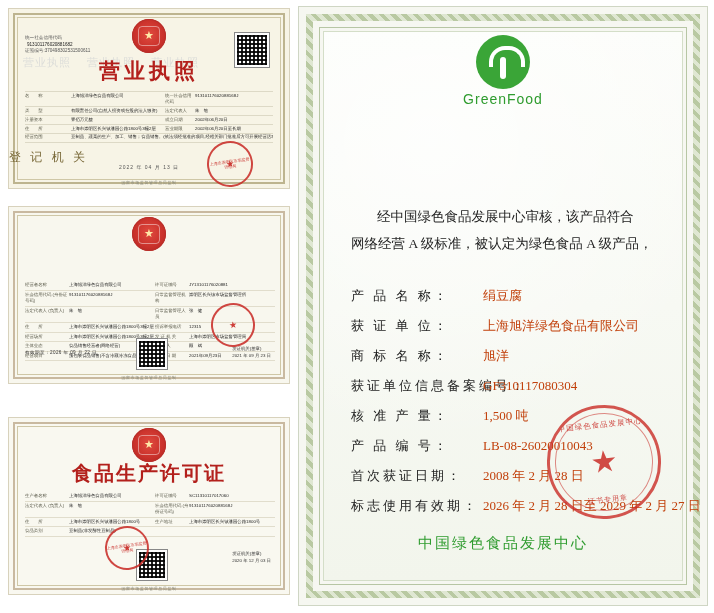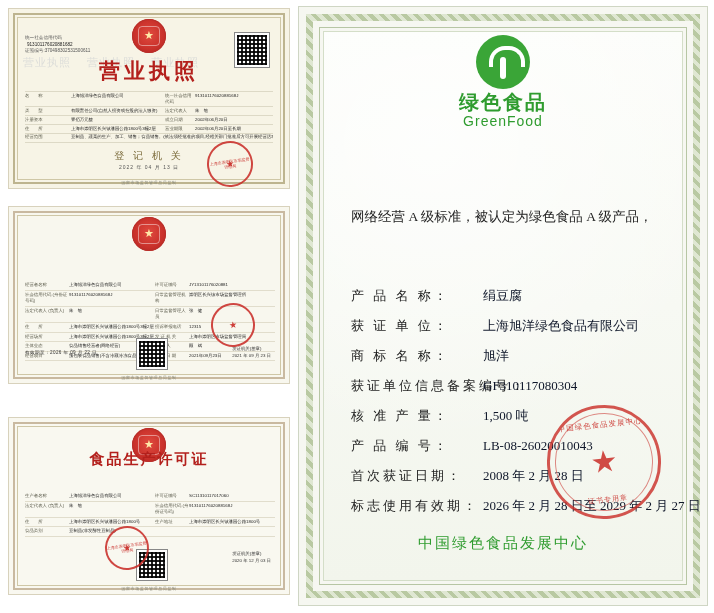--- a/index.html
+++ b/index.html
@@ -81,21 +81,21 @@
   .title-red {
     position: absolute;
     left: 0; right: 0;
     text-align: center;
     color: #b3201c;
     font-weight: bold;
     letter-spacing: 4px;
   }
   .cert-a .title-red { top: 48px; font-size: 21px; }
   .cert-b .title-red { top: 50px; font-size: 15px; letter-spacing: 2px; }
-  .cert-c .title-red { top: 32px; font-size: 15px; letter-spacing: 2px; }
+  .cert-c .title-red { top: 42px; font-size: 20px; letter-spacing: 2px; }
 
   .watermark-band {
     position: absolute;
     left: 14px; right: 0;
     top: 46px;
     height: 96px;
     color: rgba(160,170,190,0.30);
     font-size: 11px;
     letter-spacing: 1px;
     pointer-events: none;
@@ -138,23 +138,22 @@
   .info-table .r { display: flex; border-top: 1px solid #ddd9c6; padding: 0.6px 0; }
   .info-table .r:last-child { border-bottom: 1px solid #ddd9c6; }
   .info-table .c-k { width: 46px; color: #5a5a4a; flex: none; }
   .info-table .c-v { flex: 1; color: #1f1f1f; overflow: hidden; white-space: nowrap; }
   .info-table .c-k2 { width: 30px; color: #5a5a4a; flex: none; }
   .info-table .c-v2 { width: 78px; color: #1f1f1f; flex: none; overflow: hidden; white-space: nowrap; }
 
   .reg-auth {
     position: absolute;
     left: 0; right: 0;
-    text-align: center;
     color: #7a6a3a;
-    font-size: 10px;
+    font-size: 12px;
     letter-spacing: 3px;
   }
   .cert-a .reg-auth { top: 140px; }
   .reg-date {
     position: absolute;
     left: 0; right: 0;
     text-align: center;
     color: #555;
     font-size: 5px;
     letter-spacing: 1px;
@@ -340,21 +339,21 @@
     display: flex;
     align-items: baseline;
     margin-bottom: 17px;
   }
   .g-label {
     width: 132px;
     flex: none;
     letter-spacing: 3px;
     white-space: nowrap;
   }
-  .g-val { color: #0f172a; white-space: nowrap; }
+  .g-val { color: #c2410c; white-space: nowrap; }
 
   .g-seal {
     position: absolute;
     right: 46px;
     top: 398px;
     width: 108px;
     height: 108px;
     border: 3px solid rgba(201,44,38,0.8);
     border-radius: 50%;
     transform: rotate(-6deg);
@@ -604,26 +603,26 @@
     </div>
   </div>
 
   <div class="green-cert">
     <div class="g-frame-1"></div>
     <div class="g-frame-2"></div>
     <div class="g-frame-3"></div>
 
     <div class="gf-logo">
       <div class="gf-mark"></div>
-      <div class="gf-name-cn">绿色食品</div>
       <div class="gf-name-en">GreenFood</div>
     </div>
 
 
     <div class="g-body">
+      <div class="ind">经中国绿色食品发展中心审核，该产品符合</div>
       <div>网络经营 A 级标准，被认定为绿色食品 A 级产品，</div>
     </div>
 
     <div class="g-fields">
       <div class="g-row">
         <span class="g-label">产 品 名 称：</span>
         <span class="g-val">绢豆腐</span>
       </div>
       <div class="g-row">
         <span class="g-label">获 证 单 位：</span>

